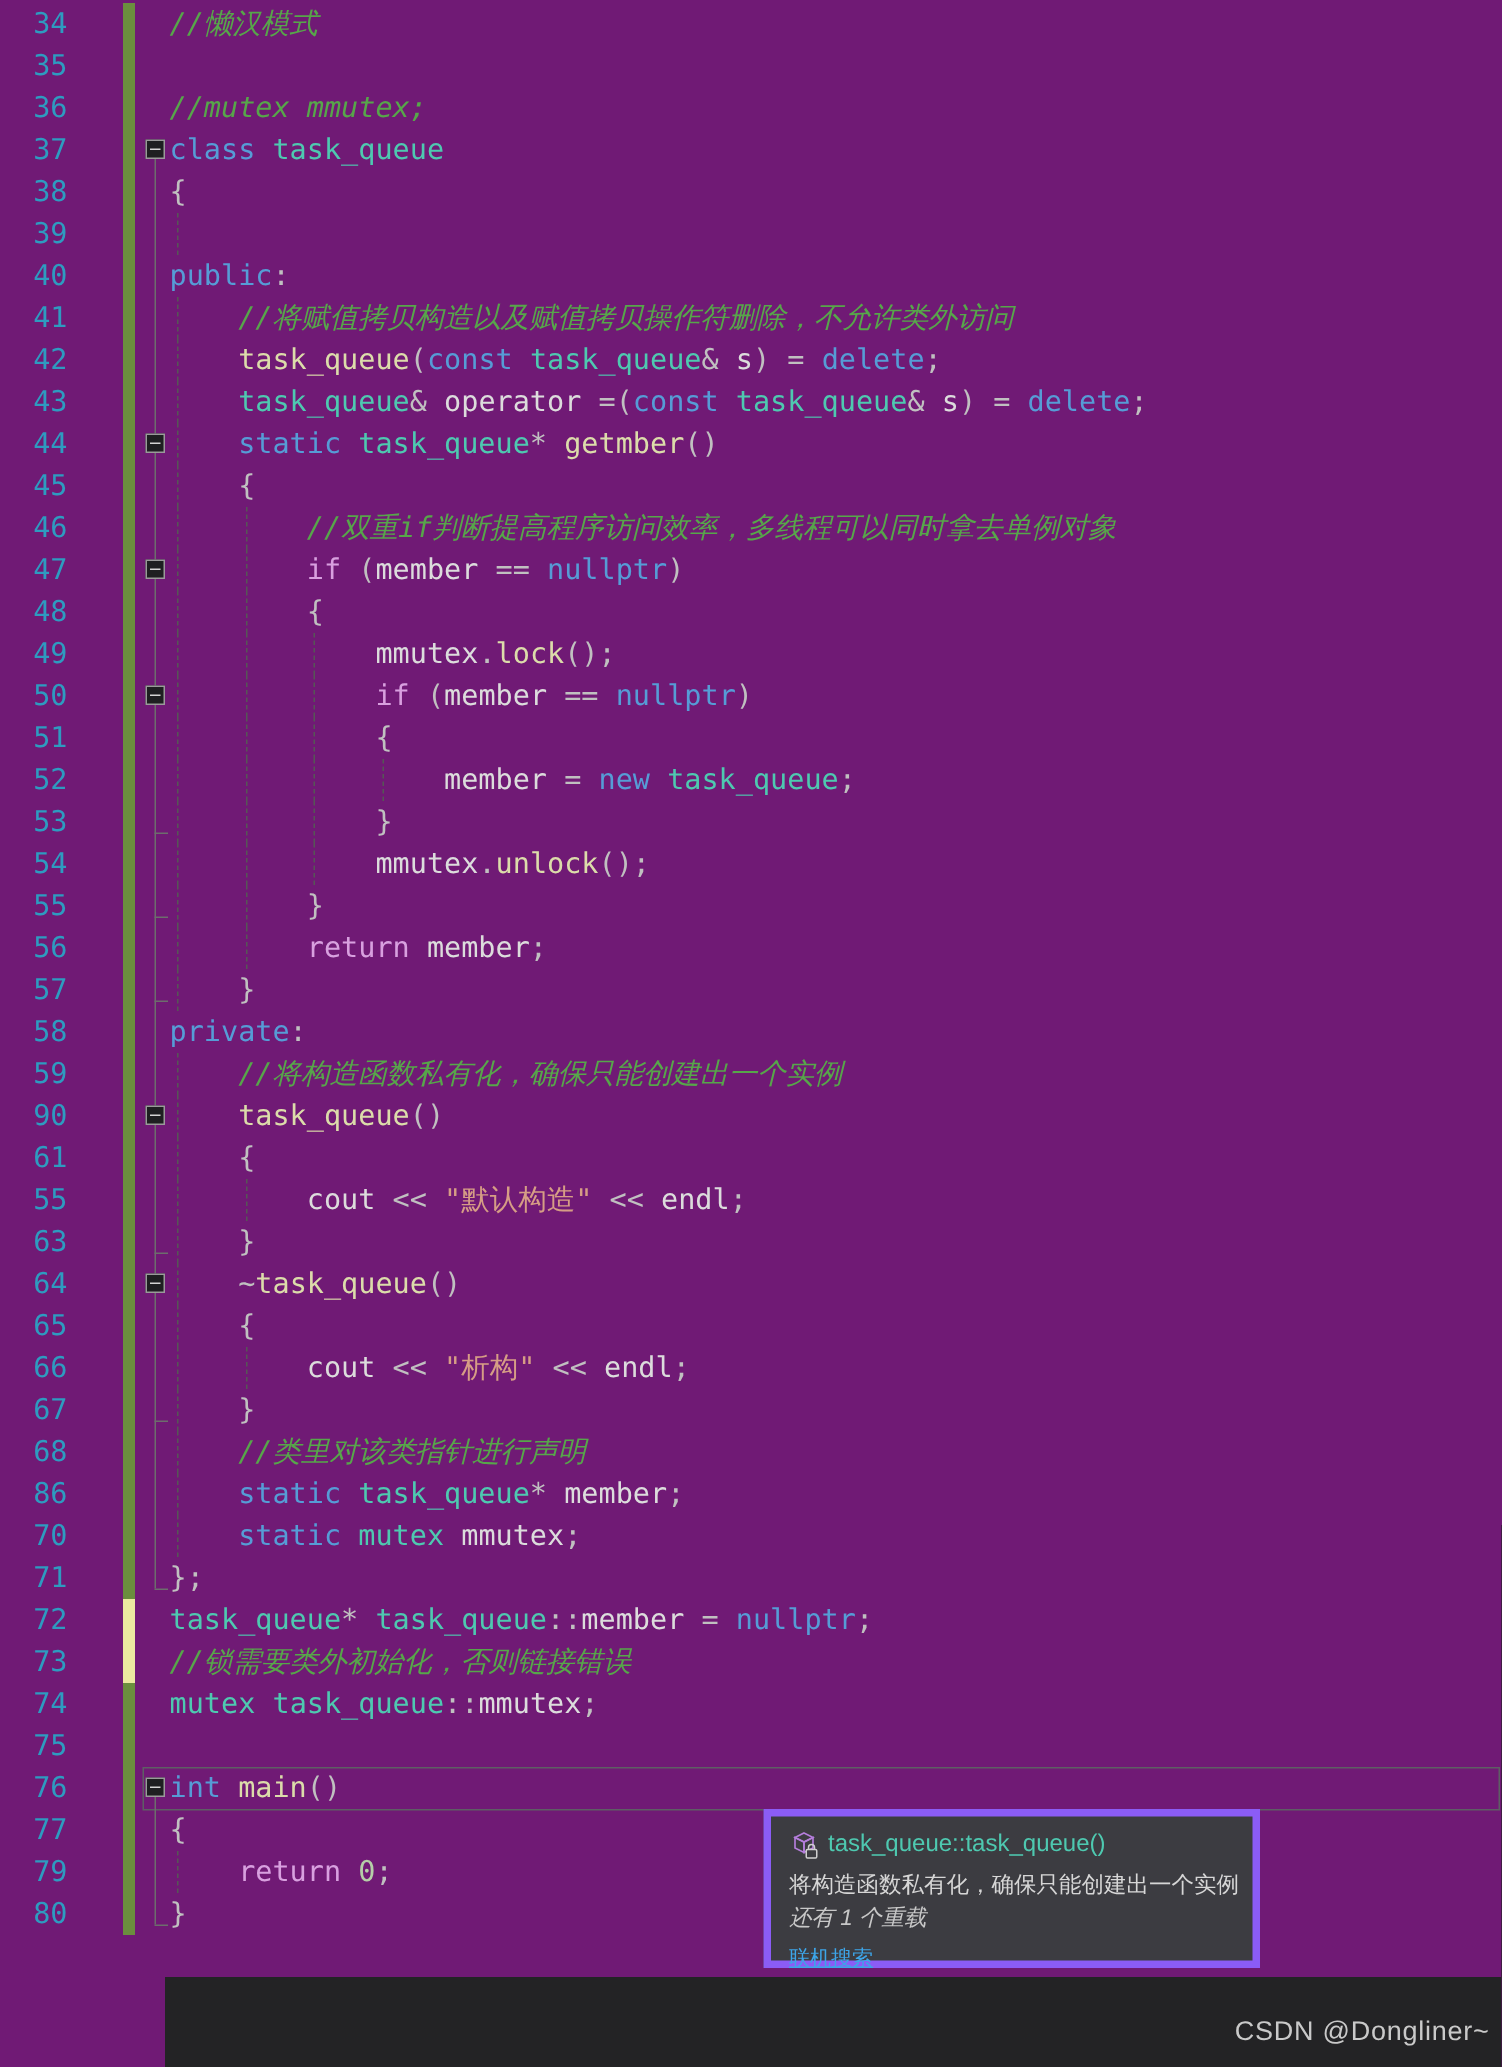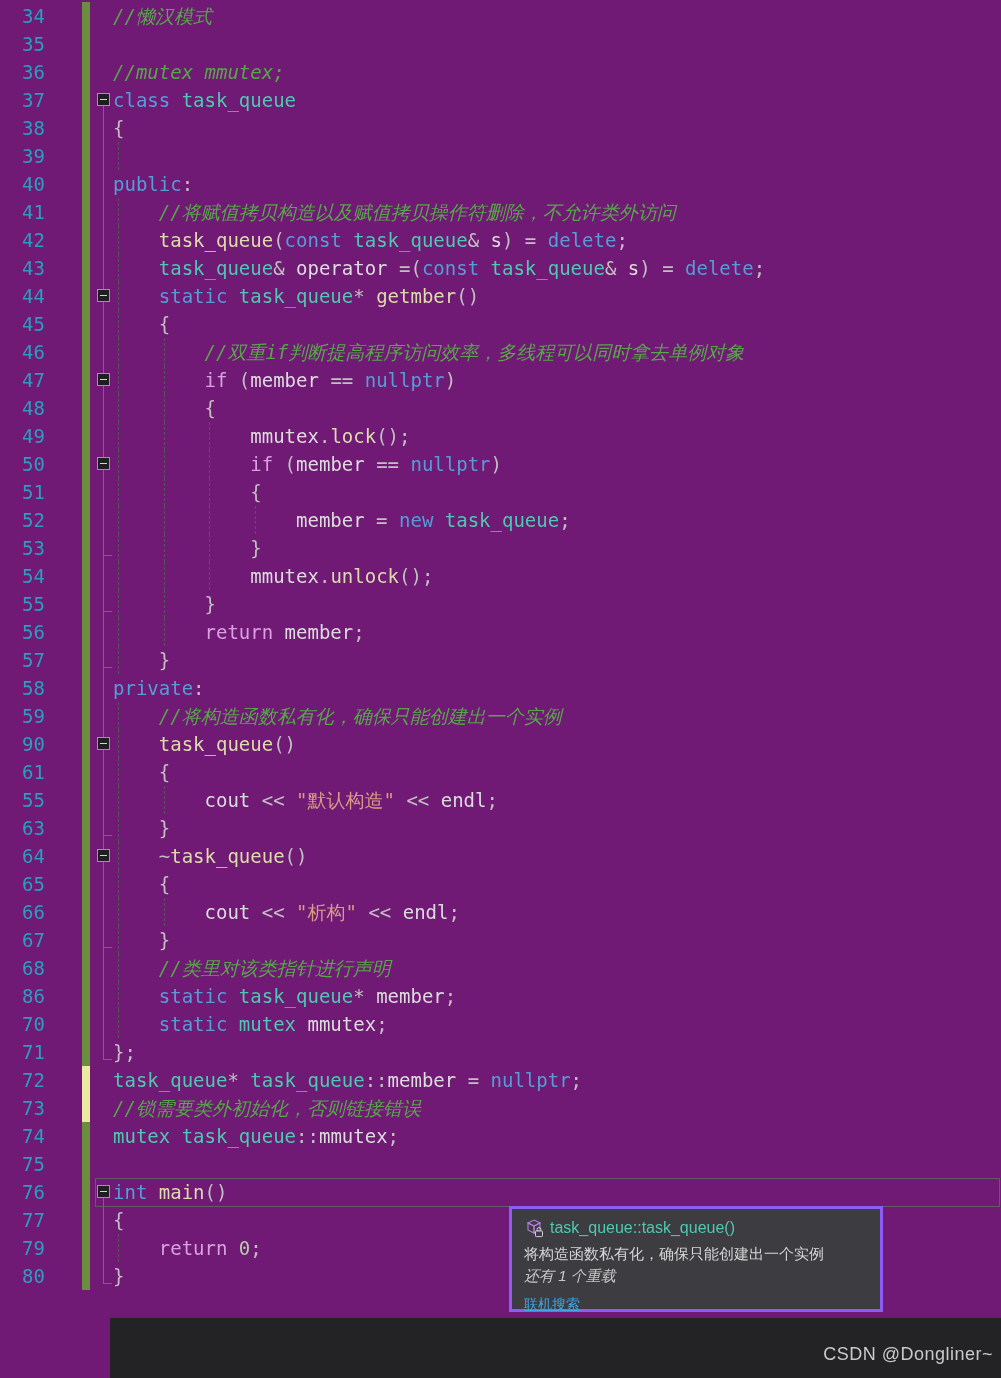--- a/index.html
+++ b/index.html
@@ -22,22 +22,22 @@
   .fold .box::after{content:"";position:absolute;left:2px;right:2px;top:5px;height:1px;background:#d4d4d4;}
   .fold .hl{left:13px;top:21px;width:9px;height:1px;background:#6d6d6d;}
   .guide{position:absolute;top:0;bottom:0;width:0;border-left:1px dashed #565656;}
   .code{position:absolute;left:113px;top:0;white-space:pre;
         font:19px/28px "DejaVu Sans Mono","DejaVu Sans",monospace;}
   .curbox{position:absolute;left:95px;right:1px;top:0;bottom:-1px;border:1px solid #5e5e64;}
   .tk-kw{color:var(--kw);} .tk-ctl{color:var(--ctl);} .tk-typ{color:var(--typ);}
   .tk-fn{color:var(--fn);} .tk-str{color:var(--str);} .tk-com{color:var(--com);font-style:italic;}
   .tk-pln{color:var(--pln);} .tk-pun{color:var(--pun);} .tk-var{color:var(--var);}
   .tk-num{color:var(--num);}
-  #tooltip{position:absolute;left:509px;top:1206px;width:374px;height:106px;box-sizing:border-box;
-           background:#3c3c41;border:3px solid #8b5cf6;padding:9px 12px 8px 12px;z-index:10;
+  #tooltip{position:absolute;left:509px;top:1206px;width:331px;height:106px;box-sizing:border-box;
+           background:#3c3c41;border:5px solid #8b5cf6;padding:9px 12px 8px 12px;z-index:10;
            font-family:"Liberation Sans",sans-serif;}
   .tt-head{display:flex;align-items:center;margin-bottom:7px;}
   .tt-icon{width:20px;height:20px;margin-right:6px;position:relative;flex:0 0 auto;}
   .tt-symbol{color:#4ec9b0;font-size:16px;white-space:nowrap;}
   .tt-desc{color:#d6d6d6;font-size:15px;margin-bottom:3px;white-space:nowrap;}
   .tt-over{color:#c8c8c8;font-size:15px;font-style:italic;margin-bottom:9px;}
   .tt-link{color:#3da5e8;font-size:14px;text-decoration:underline;cursor:pointer;display:inline-block;}
   #footerband{position:absolute;left:110px;right:0;top:1318px;bottom:0;background:#232325;}
   #watermark{position:absolute;right:8px;top:1344px;color:#c9c9c9;
              font:18px "Liberation Sans",sans-serif;letter-spacing:.5px;}

